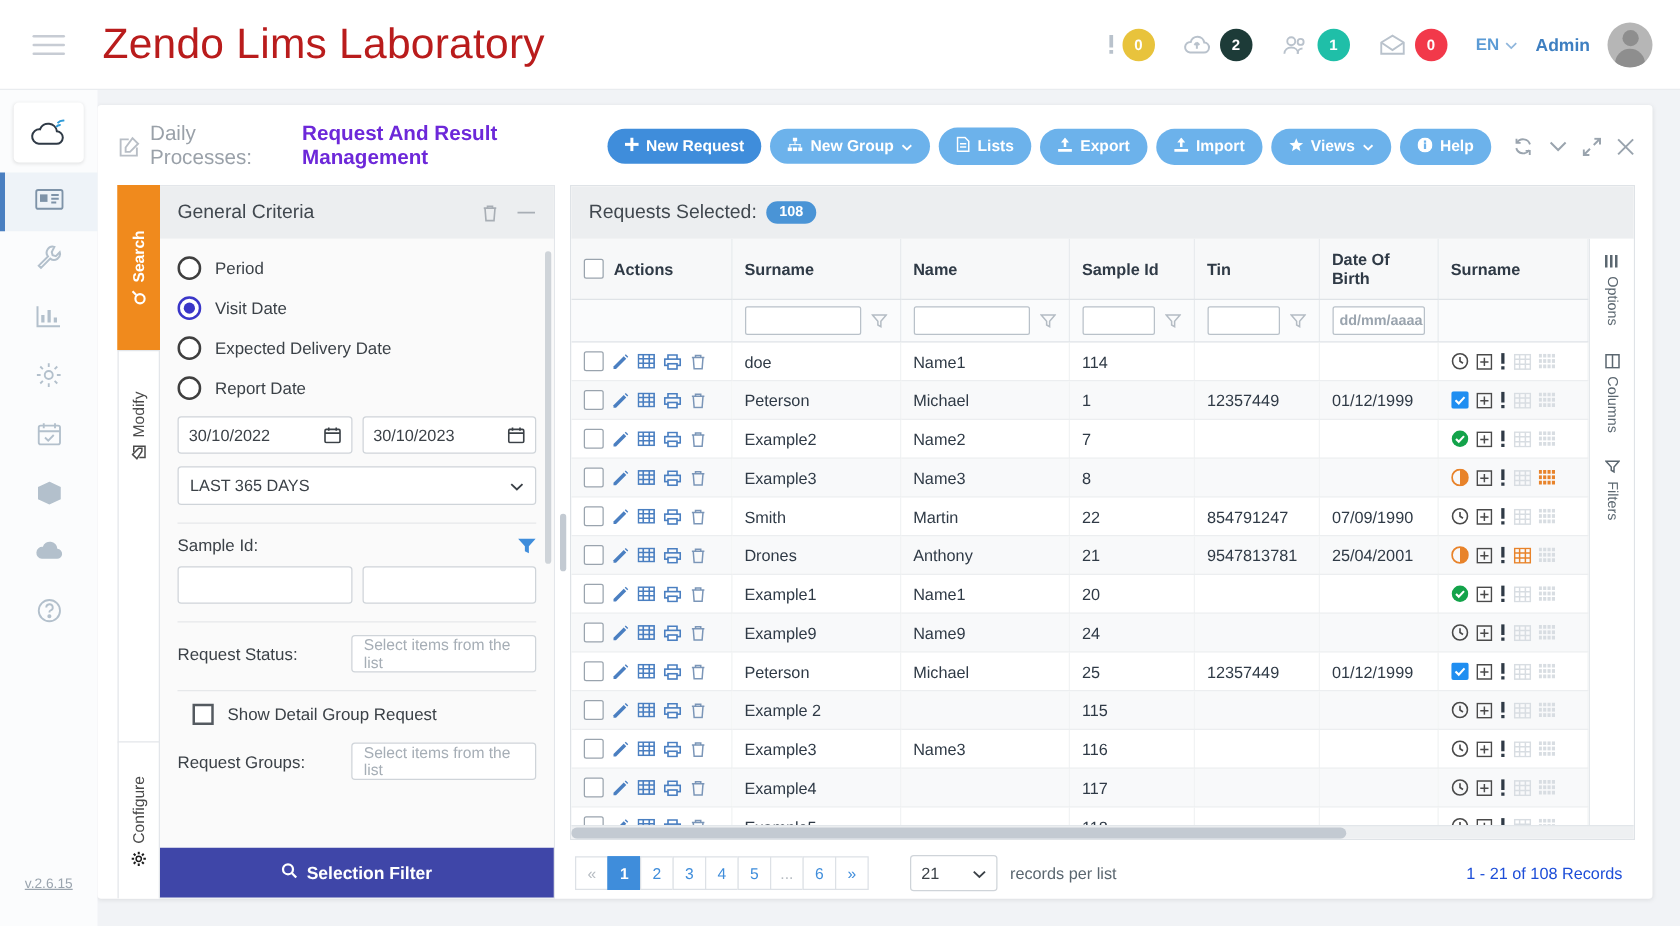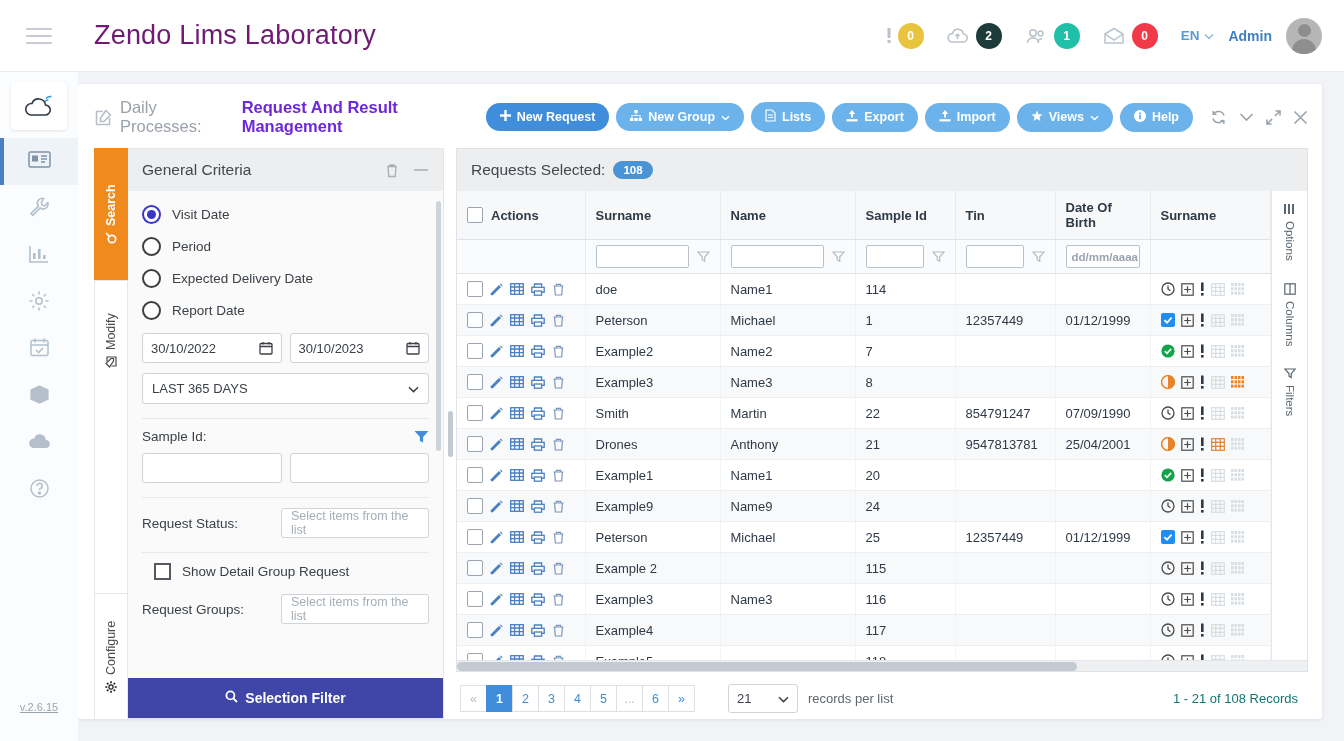--- a/index.html
+++ b/index.html
@@ -15,21 +15,21 @@
   
   .topbar {
     height: 72px; background: #ffffff;
     display: flex; align-items: center;
     padding: 0 22px 0 26px;
     border-bottom: 1px solid #e9ecef;
     position: relative; z-index: 20;
   }
   .hamburger { width: 26px; cursor: pointer; margin-right: 30px; }
   .hamburger span { display: block; height: 2px; background: #c7ccd4; margin: 5px 0; border-radius: 2px; }
-  .app-title { font-size: 27px; color: #701a75; font-weight: 400; letter-spacing: .2px; margin-left: 12px; }
+  .app-title { font-size: 34px; color: #b91c1c; font-weight: 400; letter-spacing: .2px; }
   .topbar-right { margin-left: auto; display: flex; align-items: center; gap: 4px; }
   .hdr-item { display: flex; align-items: center; gap: 6px; padding: 0 9px; cursor: pointer; }
   .hdr-icon { color: #b9c2cc; display: flex; align-items: center; }
   .badge {
     min-width: 26px; height: 26px; border-radius: 50%;
     display: flex; align-items: center; justify-content: center;
     color: #fff; font-size: 12px; font-weight: bold;
   }
   .badge.yellow { background: #e8c33c; }
   .badge.dark  { background: #1d3b38; }
@@ -245,21 +245,21 @@
   }
   .pg.active { background: #3f8ddb; color: #fff; border-color: #3f8ddb; font-weight: bold; }
   .pg.muted { color: #b6bcc2; }
   .rpp {
     margin-left: 34px; width: 70px; height: 29px; border: 1px solid #cfd4d9; border-radius: 3px;
     background: #fff; font-size: 13px; color: #3b4147; display: flex; align-items: center;
     padding: 0 8px; cursor: pointer;
   }
   .rpp .chev { margin-left: auto; }
   .rpp-label { font-size: 13px; color: #5b6770; margin-left: 10px; }
-  .rec-count { margin-left: auto; font-size: 13px; color: #0f766e; padding-right: 6px; }
+  .rec-count { margin-left: auto; font-size: 13px; color: #1d4ed8; padding-right: 6px; }
 </style>
 </head>
 <body>
 
 <div class="topbar">
   <div class="hamburger">
     <span></span>
       <span></span>
       <span></span>
   </div>
@@ -579,26 +579,26 @@
                     <path d="M1 2h14"></path>
                   </svg>
               </span>
             </span>
           </div>
 
           <div class="panel-body">
             <div class="panel-scroll"></div>
 
             <div class="radio-row">
+              <span class="radio"></span>
+              <span>Period</span>
+            </div>
+            <div class="radio-row">
               <span class="radio on"></span>
               <span>Visit Date</span>
-            </div>
-            <div class="radio-row">
-              <span class="radio"></span>
-              <span>Period</span>
             </div>
             <div class="radio-row">
               <span class="radio"></span>
               <span>Expected Delivery Date</span>
             </div>
             <div class="radio-row">
               <span class="radio"></span>
               <span>Report Date</span>
             </div>
 

